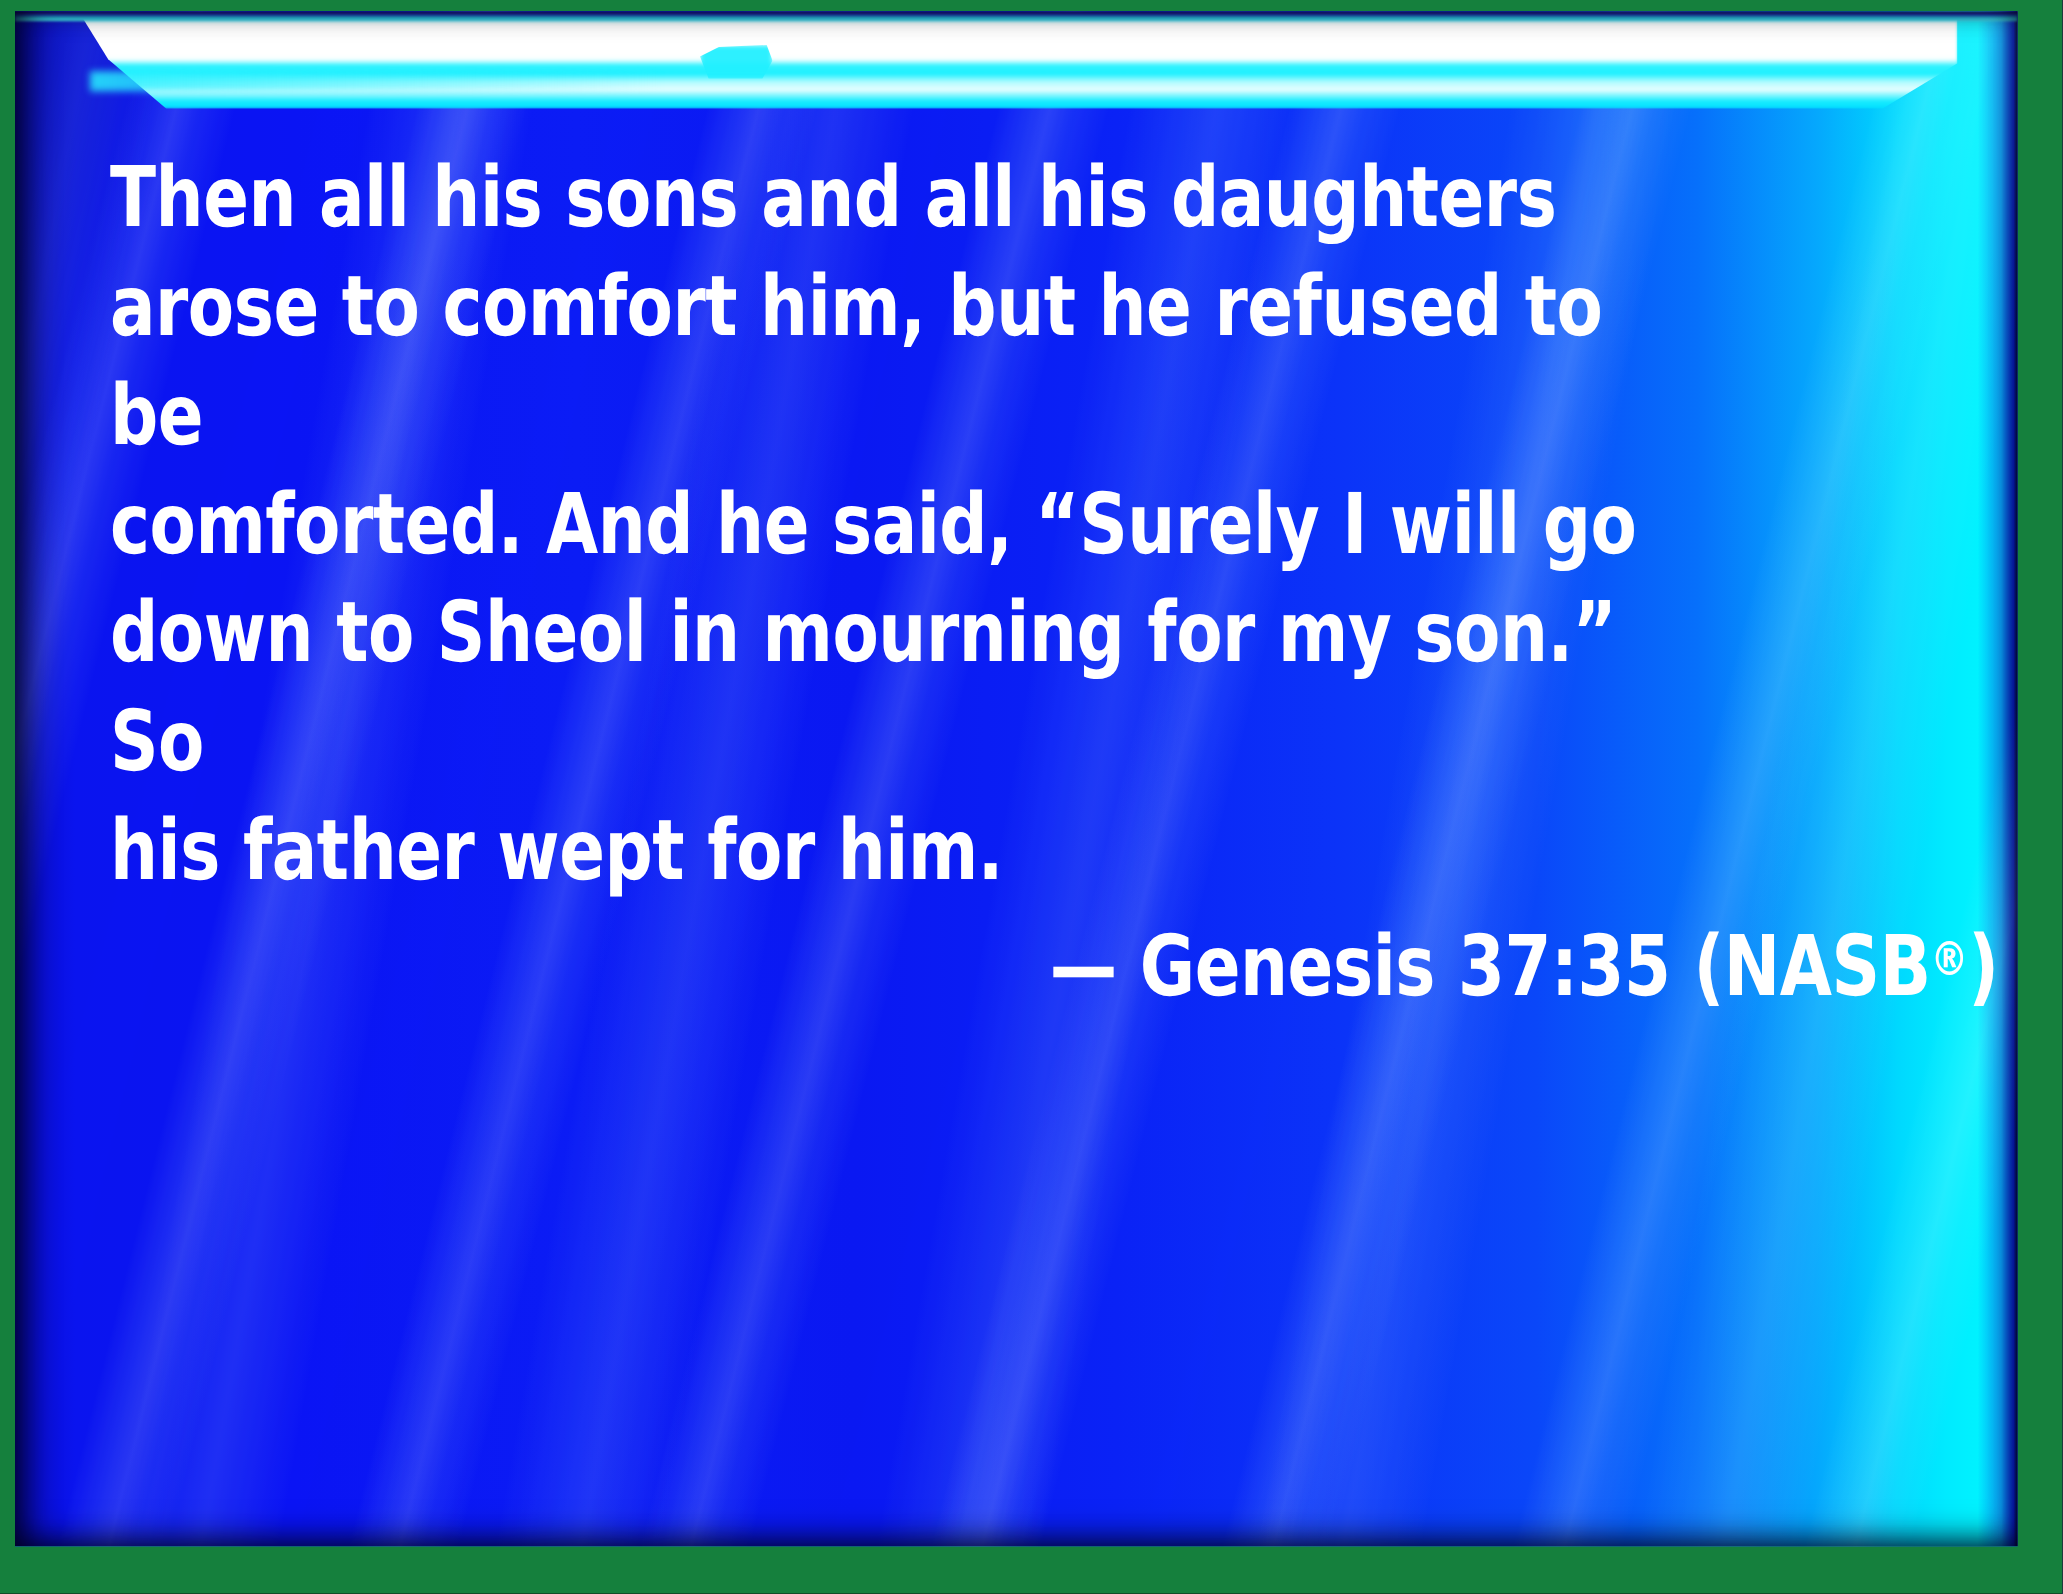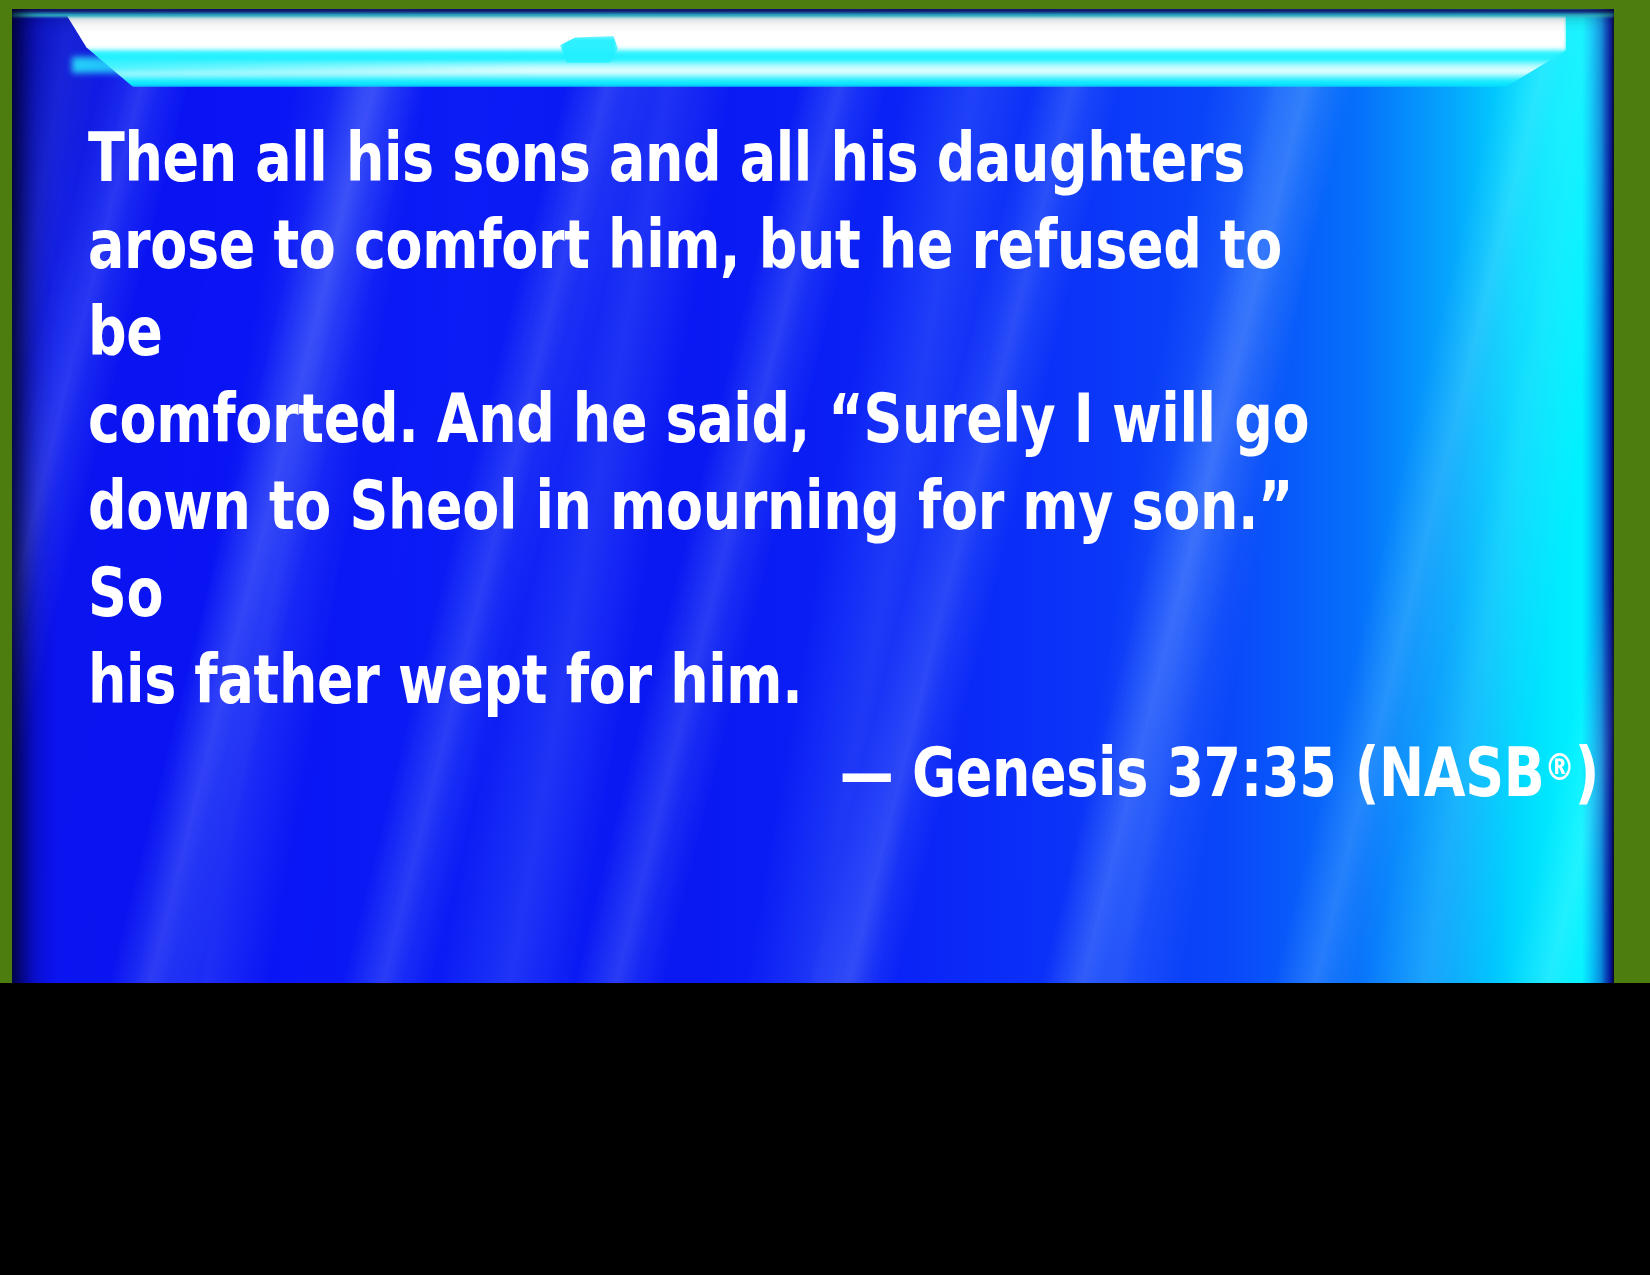--- a/index.html
+++ b/index.html
@@ -5,22 +5,22 @@
 <style>
   html, body {
     margin: 0;
     padding: 0;
     background: #000000;
   }
 
   #slide {
     position: relative;
     width: 1650px;
-    height: 983px;
-    background: #4d7c0f;
+    height: 1275px;
+    background: #15803d;
     overflow: hidden;
     font-family: "Liberation Sans", "DejaVu Sans", sans-serif;
   }
 
   
   #screen {
     position: absolute;
     left: 12px;
     top: 9px;
     width: 1602px;

